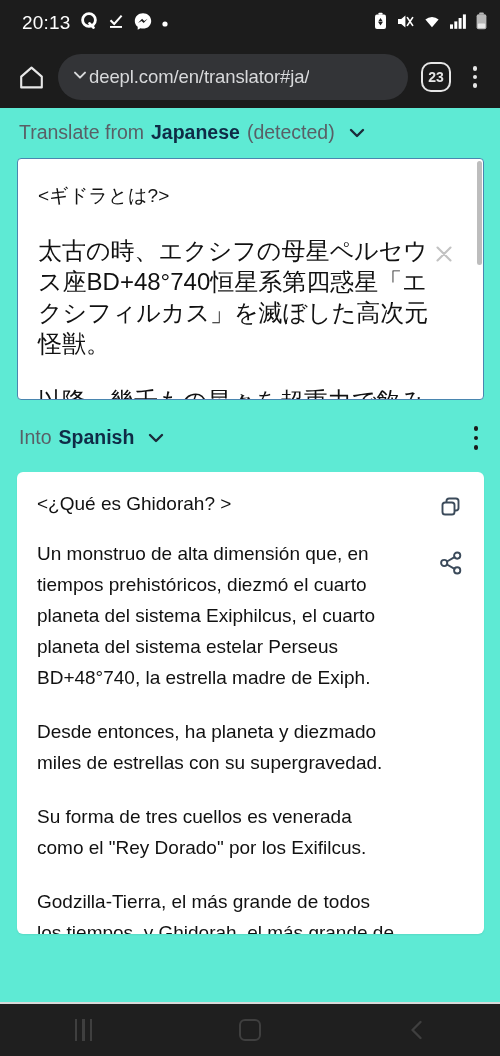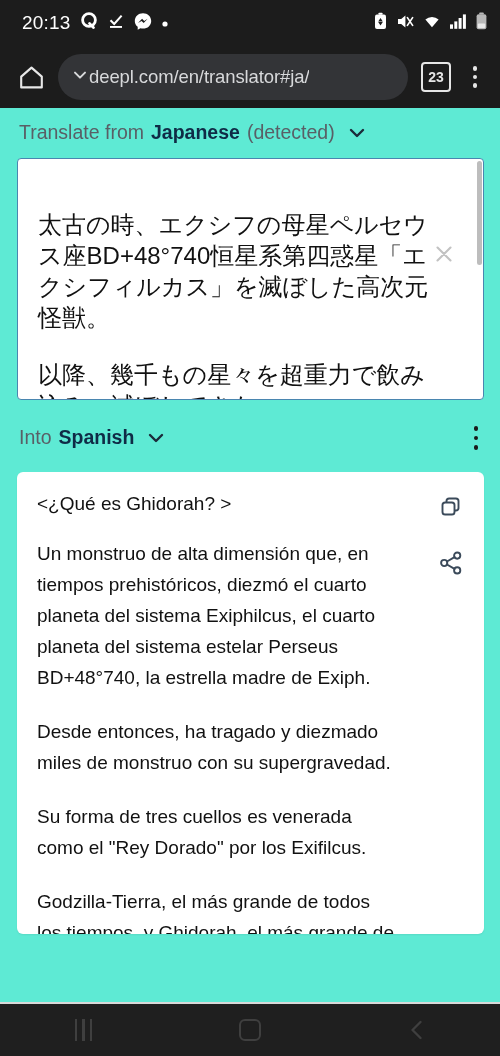--- a/index.html
+++ b/index.html
@@ -33,21 +33,21 @@
     flex:1 1 auto; height:46px; background:#333437; border-radius:23px;
     display:flex; align-items:center; padding:0 14px 0 13px;
     margin-left:4px; overflow:hidden; min-width:0;
   }
   .url-text {
     color:#d8d9db; font-size:18.5px; white-space:nowrap; overflow:hidden;
     text-overflow:clip; letter-spacing:-.1px;
   }
   .tabcount {
     width:30px; height:30px; margin-left:13px; border:2.2px solid #e6e6e6;
-    border-radius:4px; color:#e6e6e6; font-size:14px; font-weight:700;
+    border-radius:10px; color:#e6e6e6; font-size:14px; font-weight:700;
     display:flex; align-items:center; justify-content:center; flex:0 0 auto;
   }
   .kebab-dark { width:30px; margin-left:9px; display:flex; flex-direction:column;
     align-items:center; gap:4px; flex:0 0 auto; }
   .kebab-dark i { width:4.5px; height:4.5px; border-radius:50%; background:#e6e6e6; display:block; }
 
   
   .content {
     position:absolute; top:108px; left:0; width:500px; height:894px;
     background:#5eead4; overflow:hidden;
@@ -204,20 +204,21 @@
       <span class="det">(detected)</span>
       <span class="chev">
         <svg width="22" height="22" viewBox="0 0 22 22">
             <path d="M5 8 L11 14 L17 8" fill="none" stroke="#1b2b3a" stroke-width="2.4" stroke-linecap="round" stroke-linejoin="round"></path>
           </svg>
       </span>
     </div>
 
     <div class="src-panel">
       <div class="src-inner">
+        <div class="src-title">&lt;ギドラとは?&gt;</div>
         <div class="src-body">
           <p>太古の時、エクシフの母星ペルセウス座BD+48°740恒星系第四惑星「エクシフィルカス」を滅ぼした高次元怪獣。</p>
           <p>以降、幾千もの星々を超重力で飲み込み、滅ぼしてきた。</p>
         </div>
       </div>
       <div class="clear-x">
         <svg width="24" height="24" viewBox="0 0 24 24">
             <path d="M5.5 5.5 L18.5 18.5 M18.5 5.5 L5.5 18.5" stroke="#c2c2c2" stroke-width="2.1" stroke-linecap="round"></path>
           </svg>
       </div>
@@ -240,21 +241,21 @@
           <i></i>
           <i></i>
         </span>
     </div>
 
     <div class="out-panel">
       <div class="out-inner">
         <div class="out-title">&lt;¿Qué es Ghidorah? &gt;</div>
         <div class="out-body">
           <p>Un monstruo de alta dimensión que, en tiempos prehistóricos, diezmó el cuarto planeta del sistema Exiphilcus, el cuarto planeta del sistema estelar Perseus BD+48°740, la estrella madre de Exiph.</p>
-          <p>Desde entonces, ha tragado y diezmado miles de monstruo con su supergravedad.</p>
+          <p>Desde entonces, ha planeta y diezmado miles de estrellas con su supergravedad.</p>
           <p>Su forma de tres cuellos es venerada como el "Rey Dorado" por los Exifilcus.</p>
           <p>Godzilla-Tierra, el más grande de todos los tiempos, y Ghidorah, el más grande de todos los tiempos: ¿qué verá la humanidad cuando el "más grande" y el "mayor" choquen en la Tierra? Véalo en la pantalla.</p>
 
         </div>
       </div>
       <div class="out-actions">
         <div class="act-btn">
           <svg width="26" height="26" viewBox="0 0 26 26">
               <rect x="8.5" y="4.5" width="12" height="12" rx="2.6" fill="none" stroke="#3b4a5a" stroke-width="1.9"></rect>
               <rect x="4.5" y="8.5" width="12" height="12" rx="2.6" fill="#fff" stroke="#3b4a5a" stroke-width="1.9"></rect>

